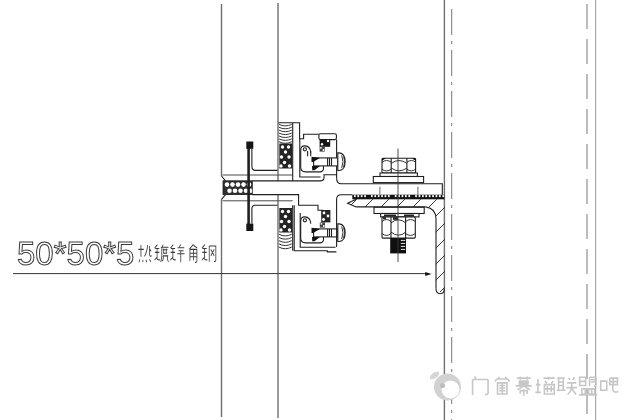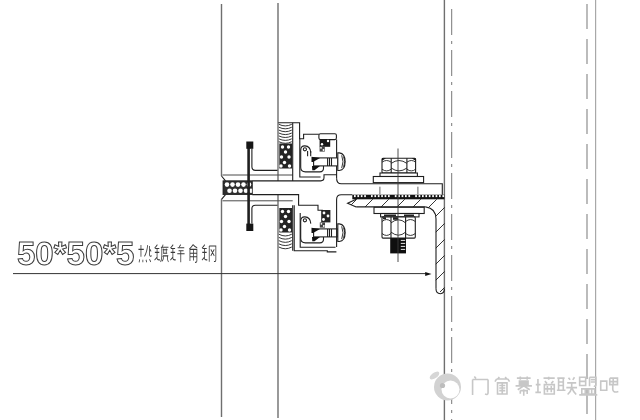--- a/index.html
+++ b/index.html
@@ -1,16 +1,16 @@
 <!DOCTYPE html>
 <html><head>
 <meta charset="utf-8">
 <style>
 html,body{margin:0;padding:0;background:#fff;}
-#page{width:640px;height:420px;position:relative;overflow:hidden;font-family:"Liberation Sans",sans-serif;font-weight:bold;}
+#page{width:640px;height:420px;position:relative;overflow:hidden;font-family:"Liberation Sans",sans-serif;}
 </style>
 </head>
 <body>
 <div id="page">
 <svg width="640" height="420" viewBox="0 0 640 420" xmlns="http://www.w3.org/2000/svg">
 <defs>
 <clipPath id="angleclip">
 <path d="M349,199.3 H444.6 V292 H435.8 V219 Q436,208.4 425.6,206.9 H355.8 L348,203.3 Z"></path>
 </clipPath>
 </defs>

